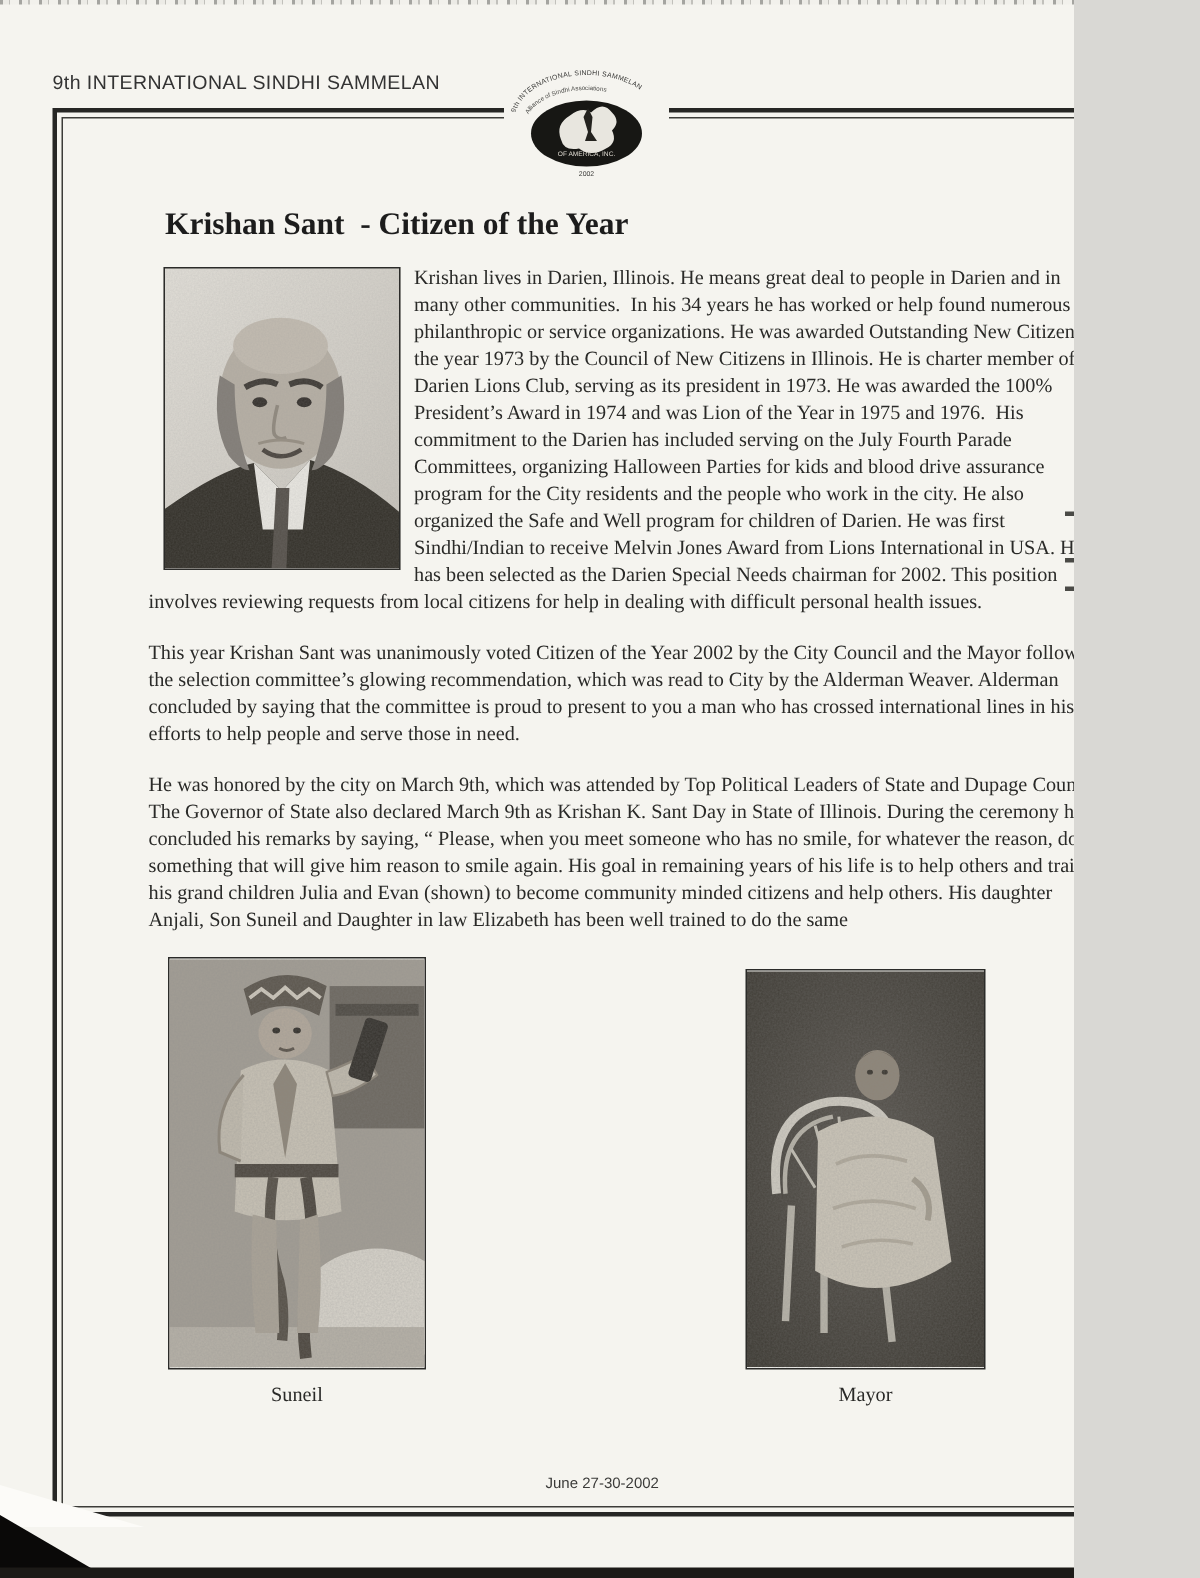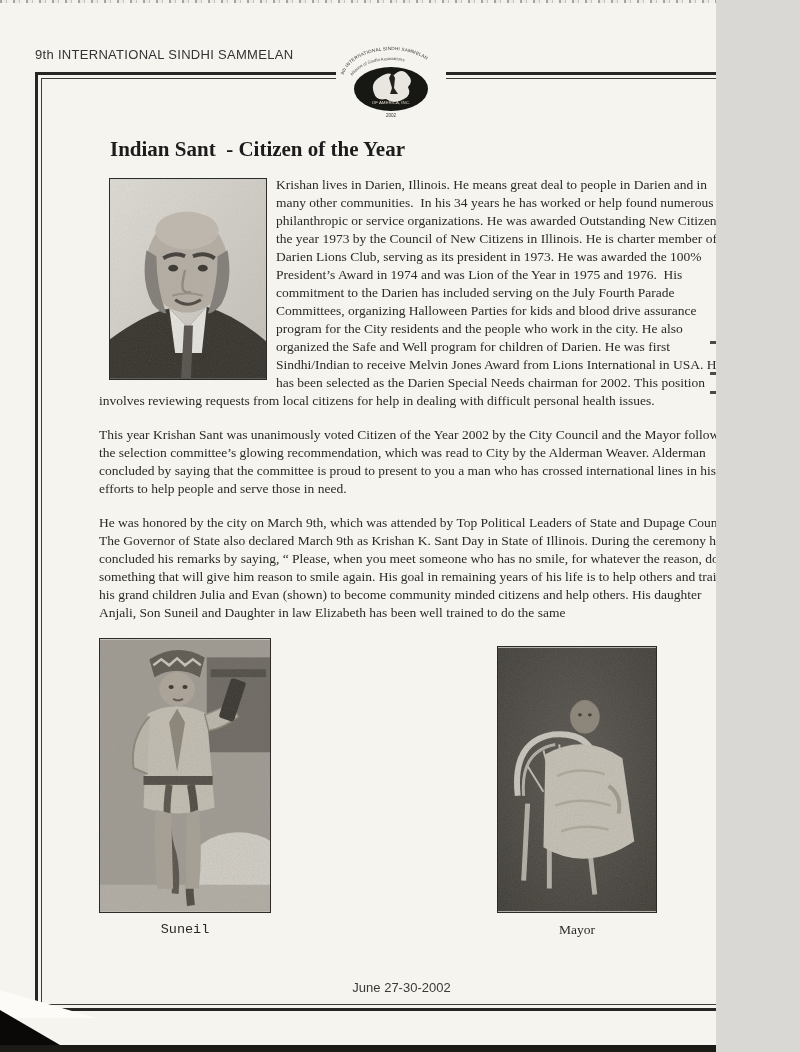--- a/index.html
+++ b/index.html
@@ -30,45 +30,45 @@
 
   .article p{font-size:13.5px;line-height:18px;margin:0 0 16px 0;white-space:pre-wrap;
     text-align:left;color:#2a2a28;}
 
   .portrait{float:left;width:158px;height:202px;margin:2px 9px 10px 10px;border:1px solid #2b2b29;
     background:#cfccc5;box-sizing:border-box;}
   .portrait svg{display:block;width:100%;height:100%;}
 
   .photos{display:flex;align-items:flex-start;margin-top:12px;}
   .figure{display:flex;flex-direction:column;}
-  .figure.left{font-family:Liberation Mono, monospace;}
+  .figure.left{margin-left:13px;}
   .figure.right{margin-left:auto;margin-right:80px;margin-top:8px;}
   .photo{border:1px solid #2b2b29;box-sizing:border-box;}
   .photo.suneil{width:172px;height:275px;}
   .photo.anjali{width:160px;height:267px;}
   .photo svg{display:block;width:100%;height:100%;}
   .caption{font-size:13.5px;margin-top:9px;text-align:center;color:#2a2a28;}
 
   .footer-date{position:absolute;left:0;right:0;bottom:9px;text-align:center;
-    font-family:"Liberation Sans",sans-serif;font-size:13px;color:#3a3a38;}
+    font-family:"Liberation Sans",sans-serif;font-size:10px;color:#3a3a38;}
 </style>
 </head>
 <body>
 
 <div class="page">
 
   <div class="top-speckle"></div>
 
   <div class="header-text">9th INTERNATIONAL SINDHI SAMMELAN</div>
 
   <div class="frame">
     <div class="frame-inner">
       <div class="content">
 
-        <h1 class="title">Indian Sant  - Citizen of the Year</h1>
+        <h1 class="title">Krishan Sant  - Citizen of the Year</h1>
 
         <div class="article">
 
           <div class="portrait">
             <svg viewBox="0 0 158 202" xmlns="http://www.w3.org/2000/svg">
               <defs>
                 <linearGradient id="pbg" x1="0" y1="0" x2="1" y2="1">
                   <stop offset="0" stop-color="#e2dfd8"></stop>
                     <stop offset="1" stop-color="#c6c2ba"></stop>
                 </linearGradient>

